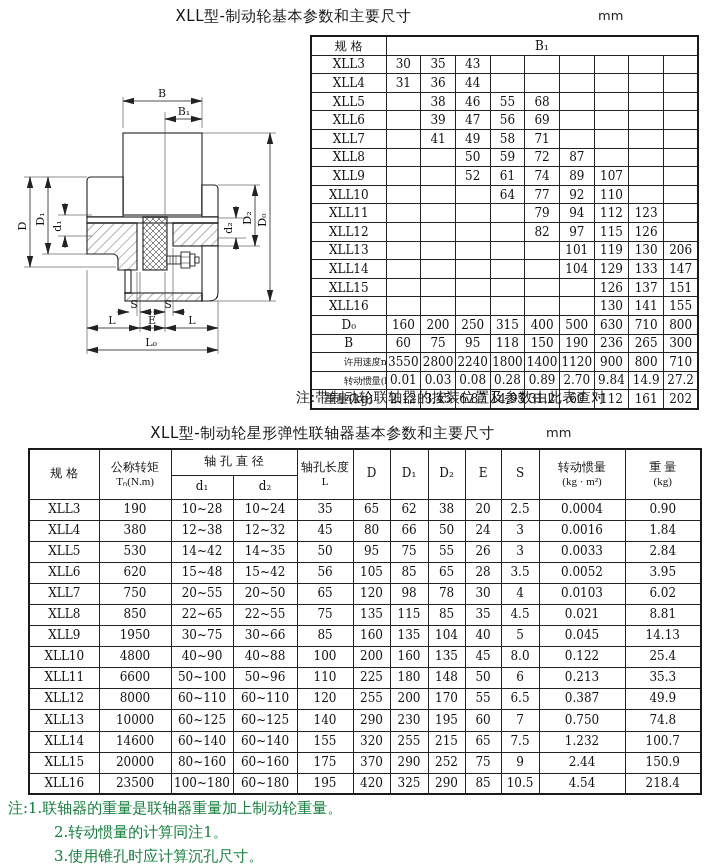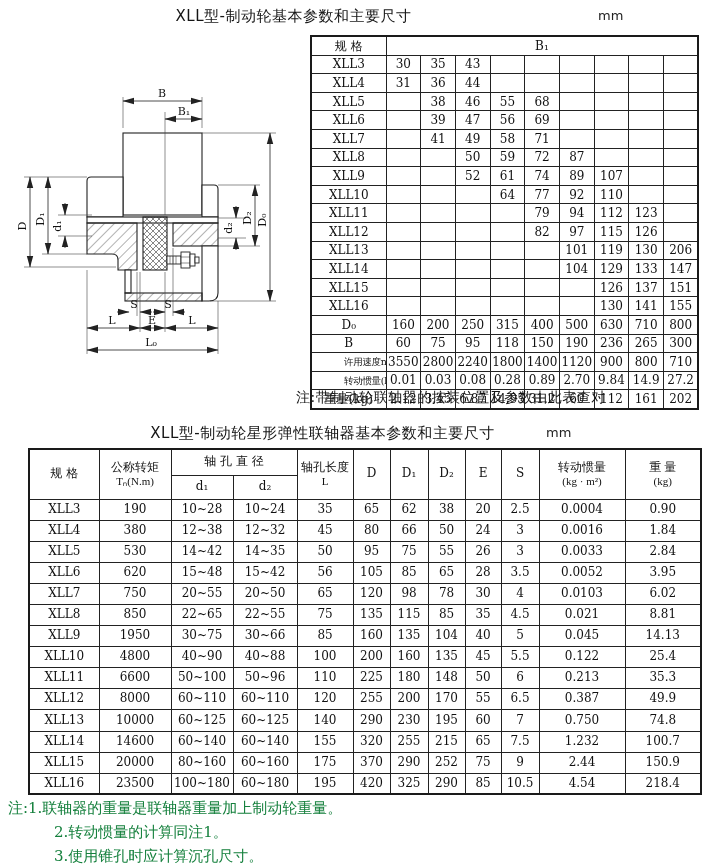--- a/index.html
+++ b/index.html
@@ -562,21 +562,21 @@
       <tr>
         <td class="spec">XLL10</td>
         <td>4800</td>
         <td>40~90</td>
         <td>40~88</td>
         <td>100</td>
         <td>200</td>
         <td>160</td>
         <td>135</td>
         <td>45</td>
-        <td>5.5</td>
+        <td>8.0</td>
         <td>0.122</td>
         <td>25.4</td>
       </tr>
       <tr>
         <td class="spec">XLL11</td>
         <td>6600</td>
         <td>50~100</td>
         <td>50~96</td>
         <td>110</td>
         <td>225</td>

